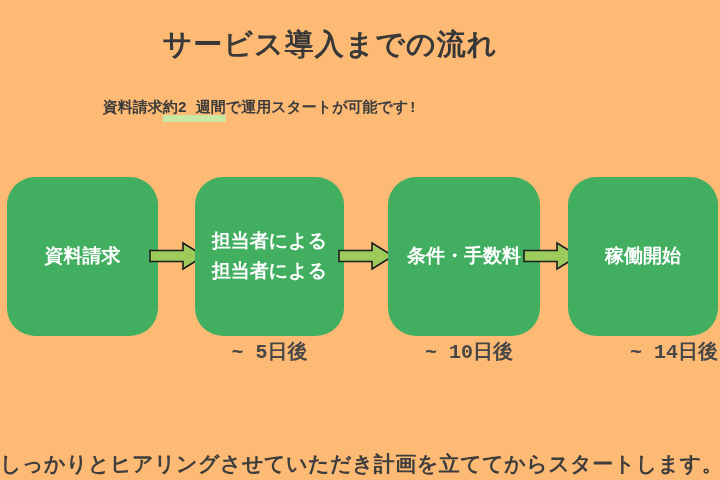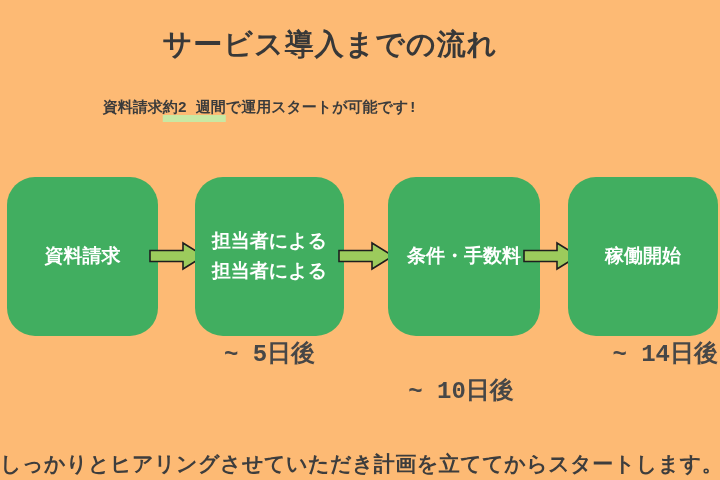--- a/index.html
+++ b/index.html
@@ -69,29 +69,29 @@
     top: 241px;
     width: 58px;
     height: 30px;
   }
   .arrow1 { left: 148px; }
   .arrow2 { left: 337px; }
   .arrow3 { left: 522px; }
   .timing {
     position: absolute;
     top: 341px;
-    font-size: 24px;
+    font-size: 20px;
     font-weight: 700;
     color: #474747;
     text-align: center;
     white-space: nowrap;
     line-height: 1.2;
   }
   .timing1 { left: 195px; width: 149px; }
-  .timing2 { left: 388px; width: 146px; margin-top: 37px; }
+  .timing2 { left: 396px; width: 146px; }
   .timing3 { left: 568px; width: 150px; text-align: right; }
   .footer {
     position: absolute;
     top: 452px;
     left: 0;
     width: 720px;
     text-align: center;
     font-size: 21px;
     font-weight: 700;
     letter-spacing: 0.5px;

